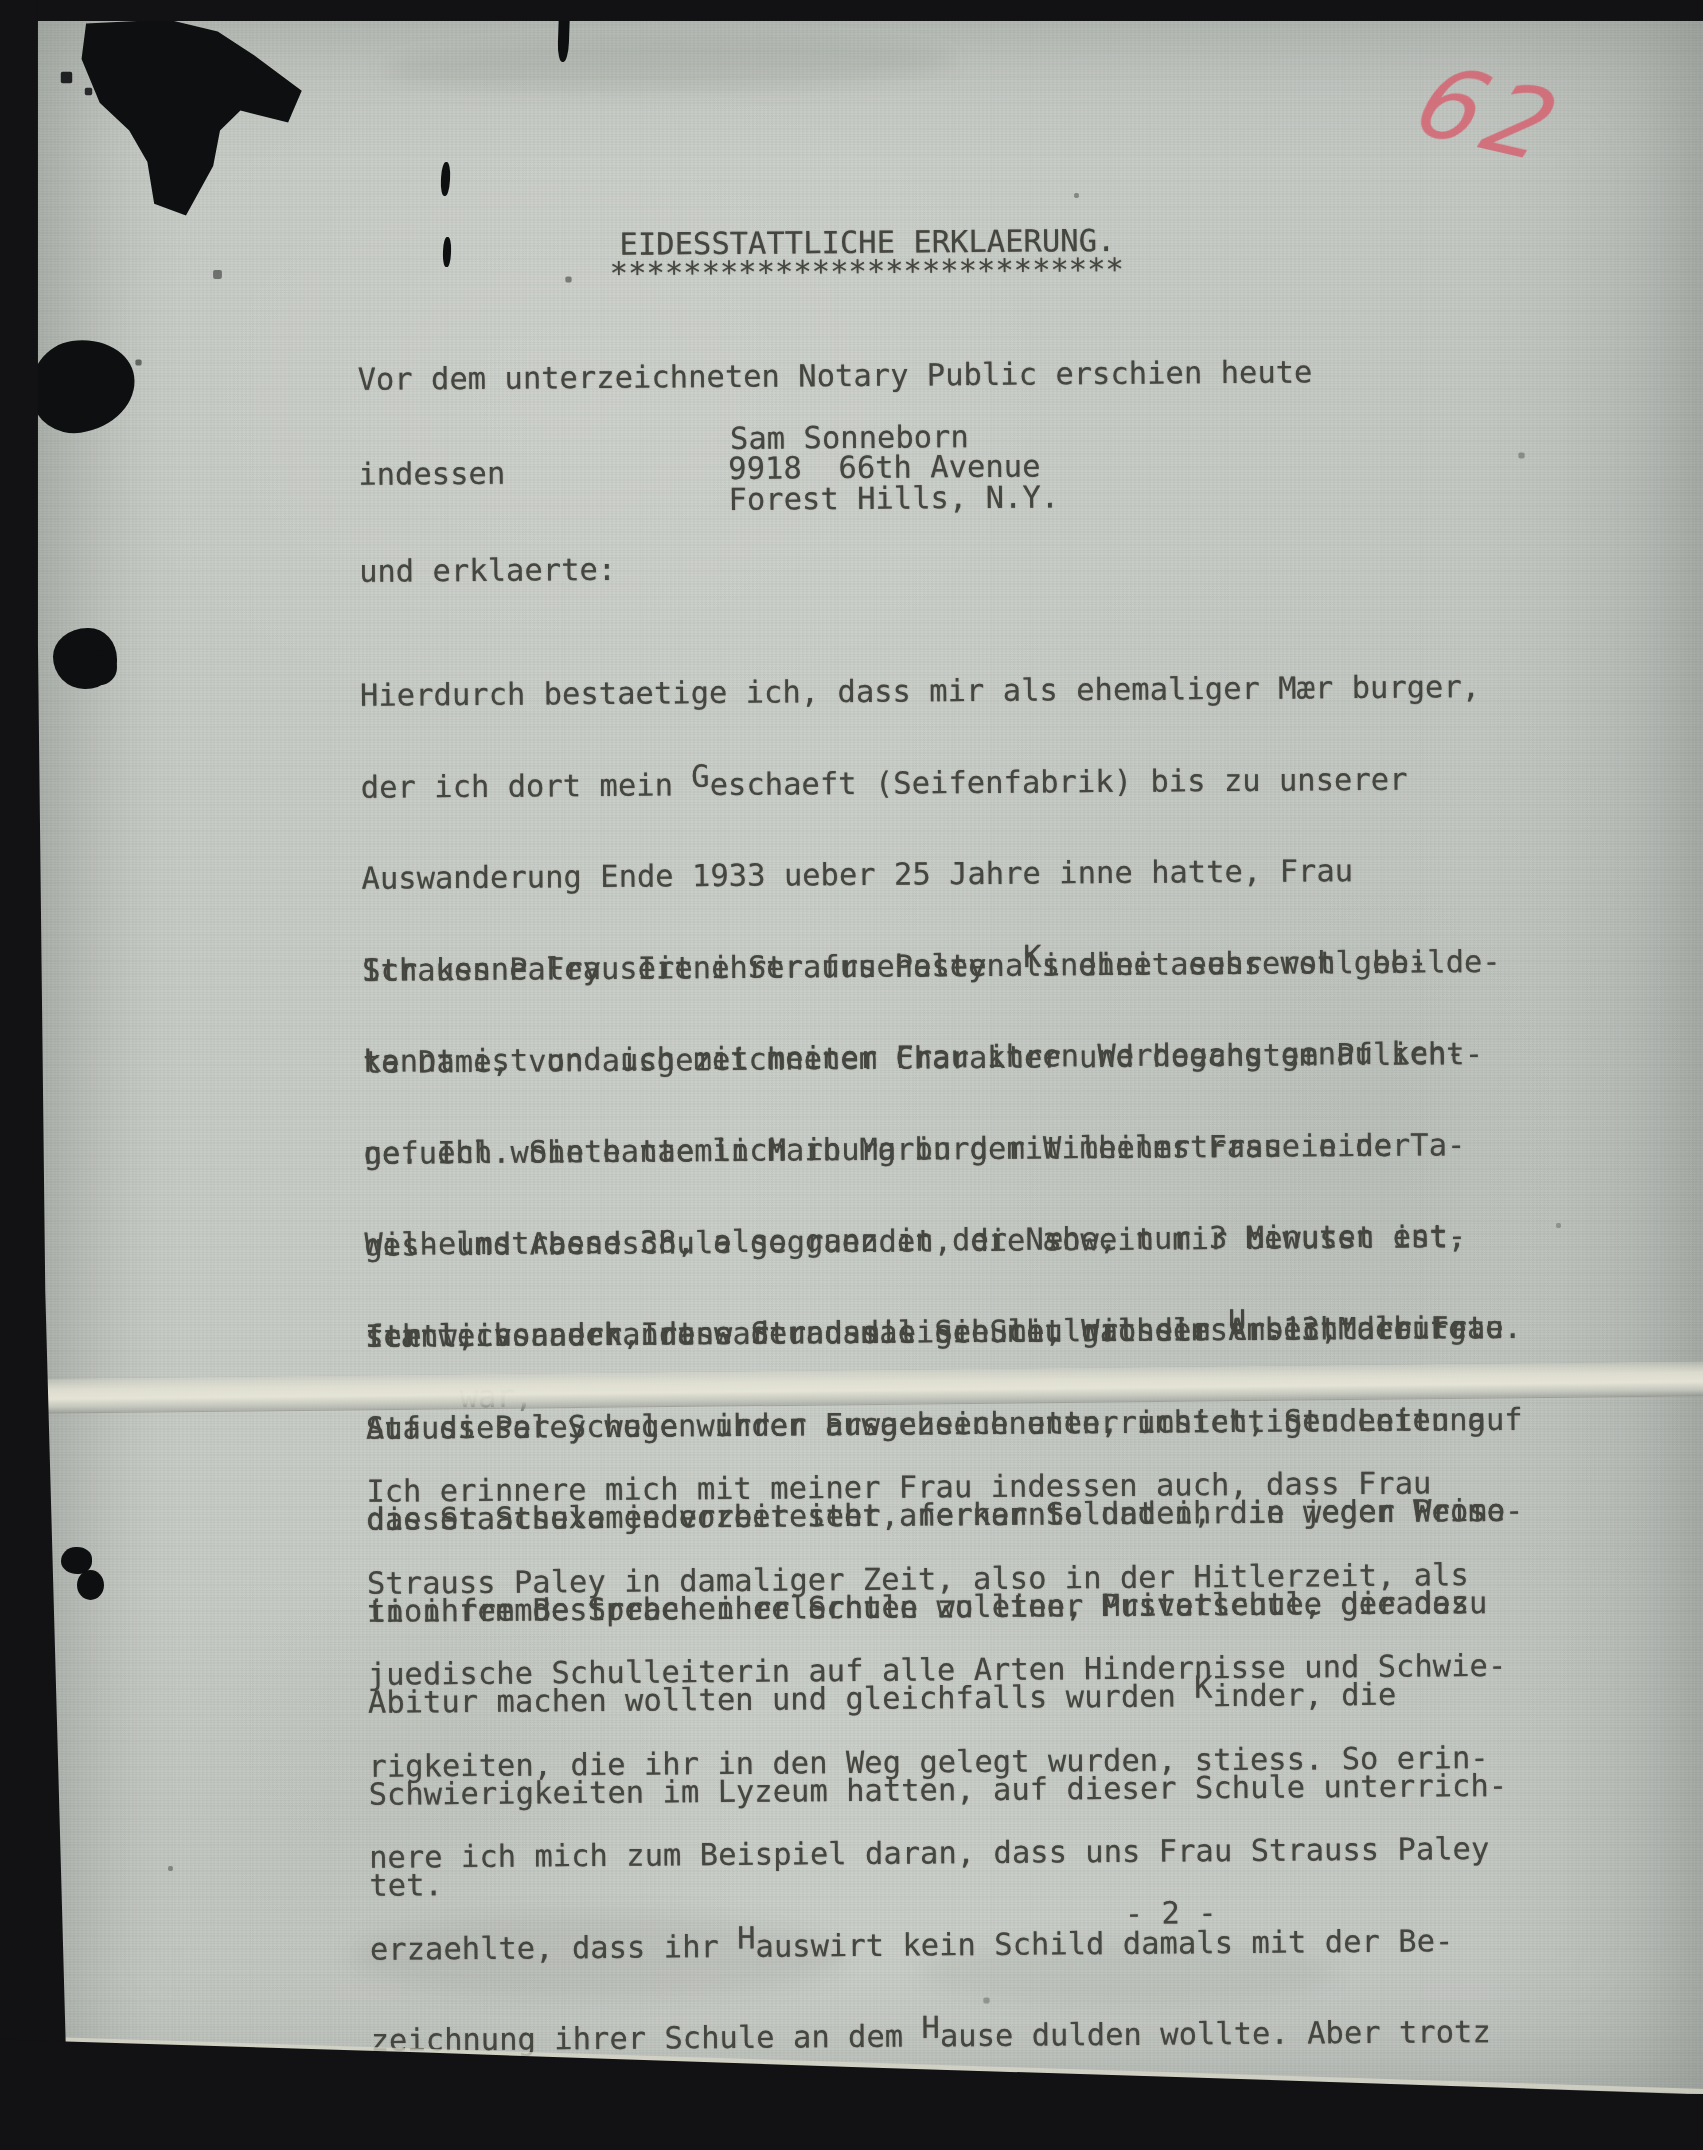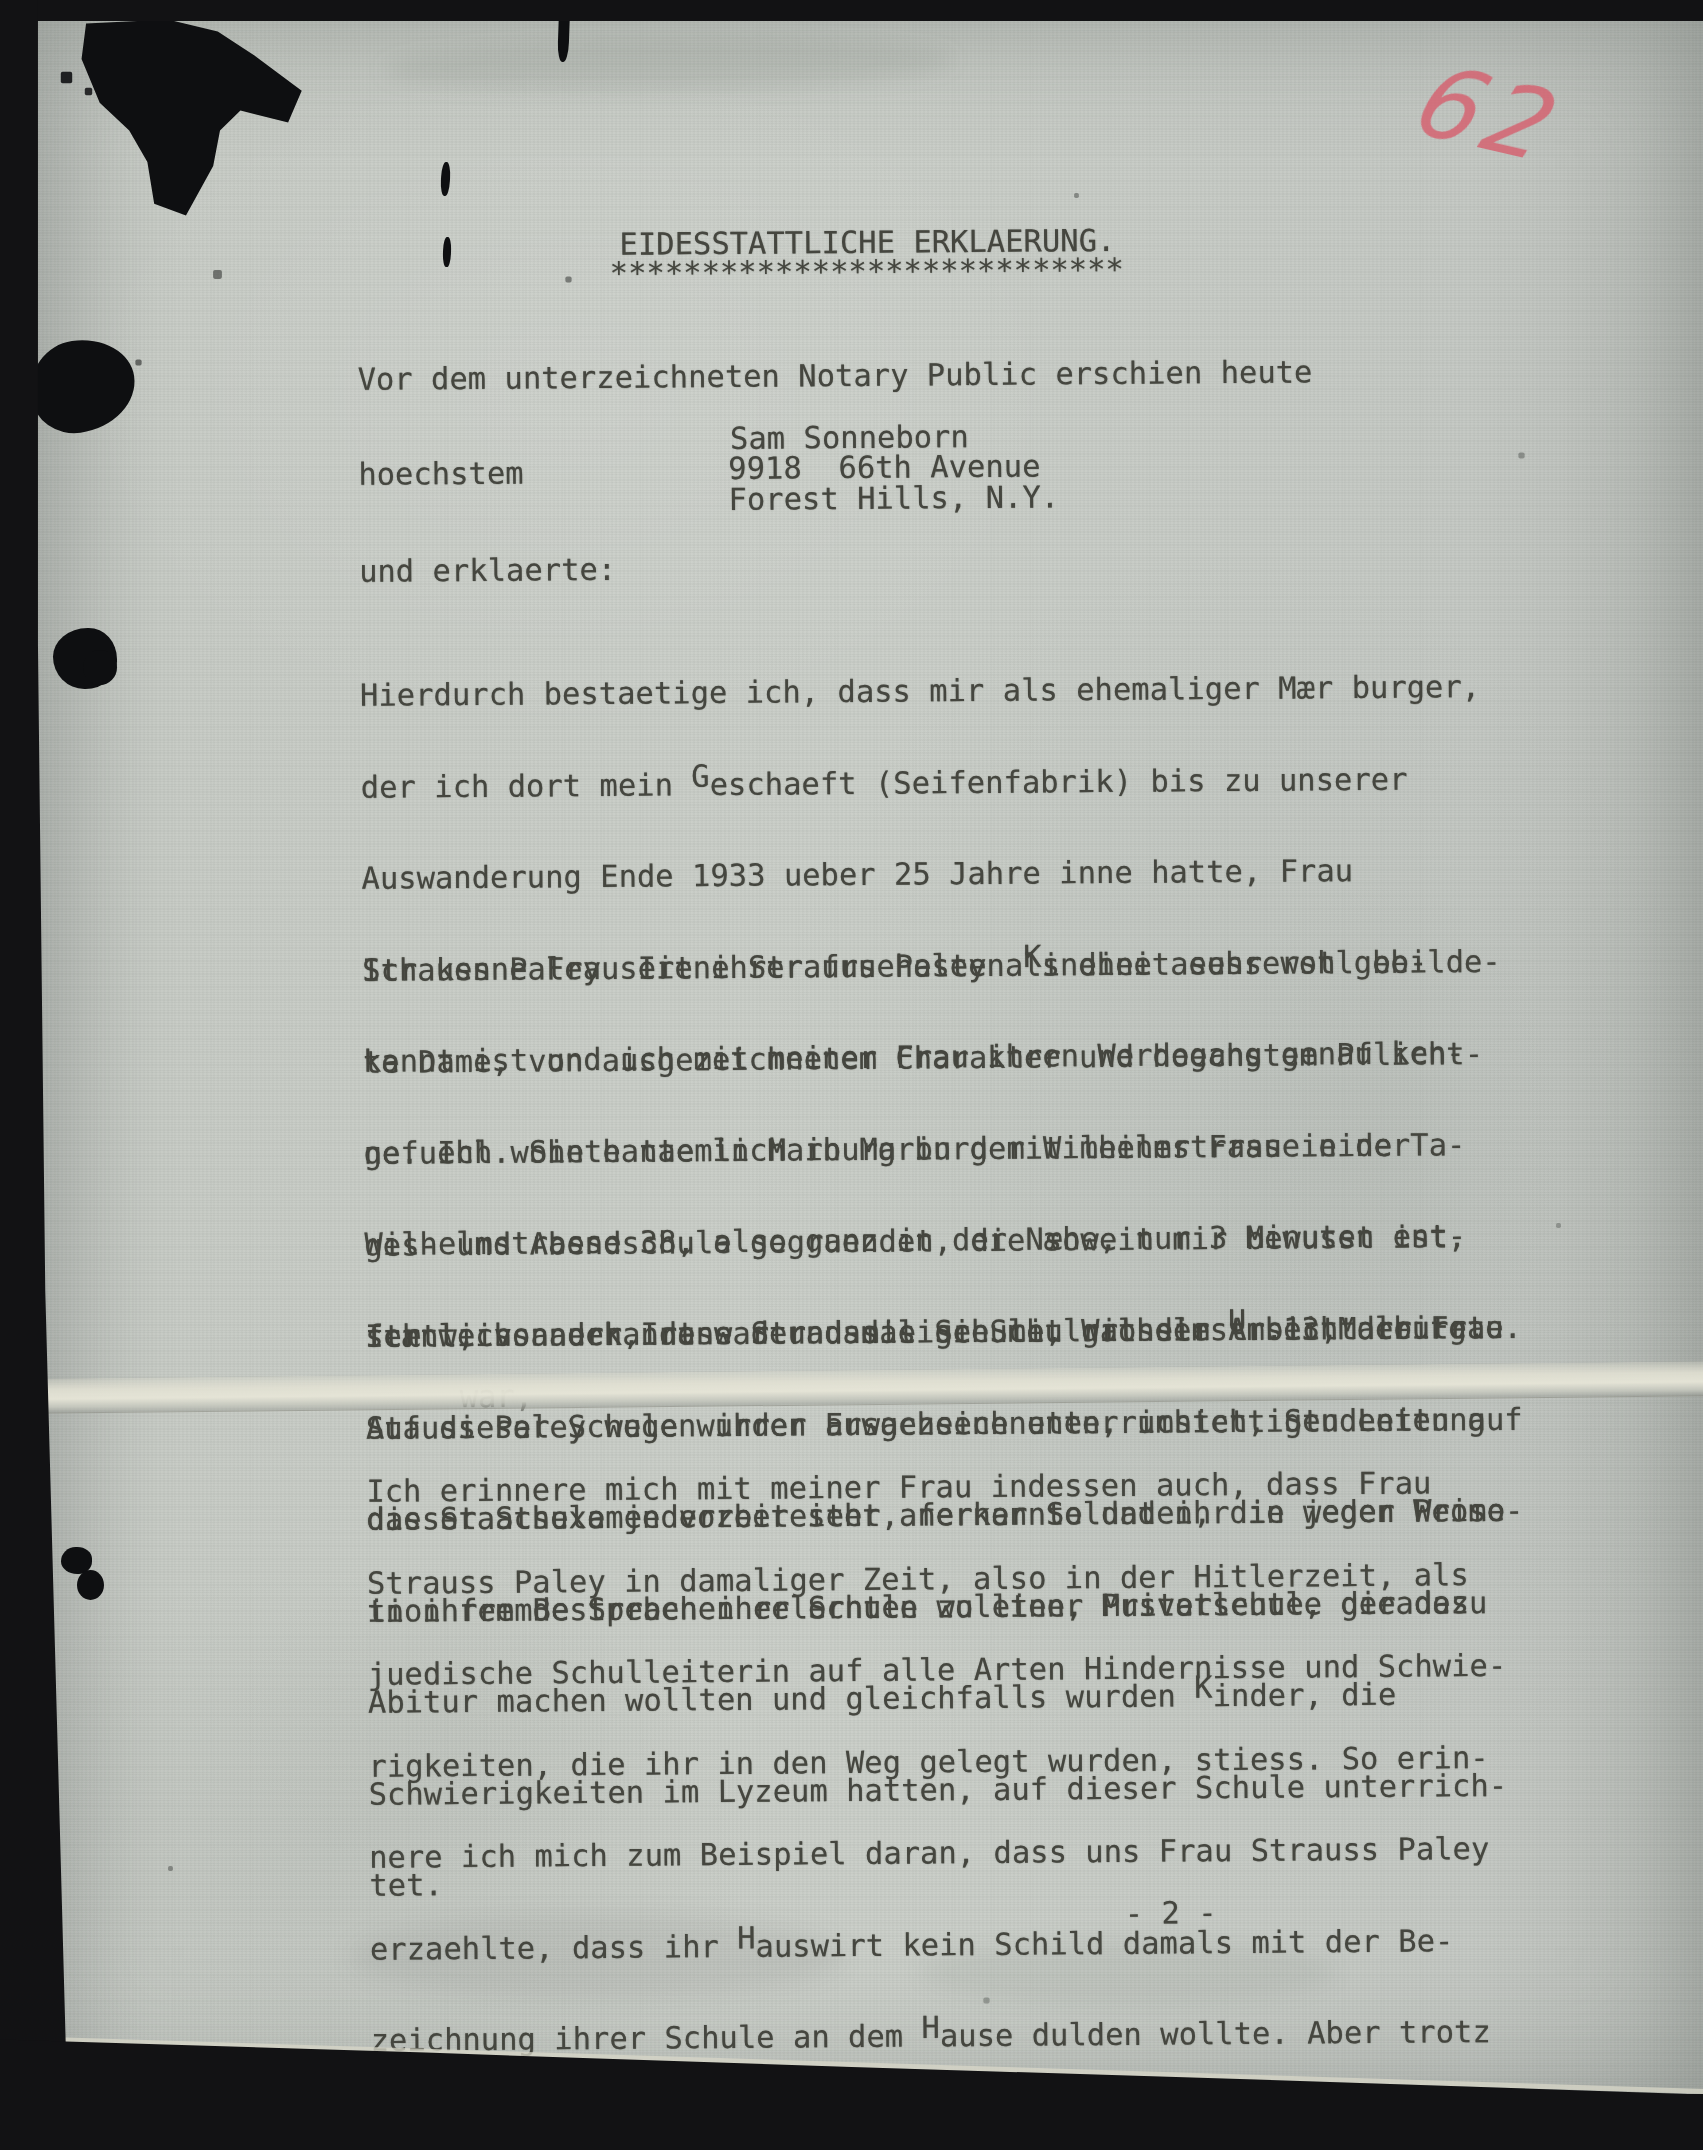--- a/index.html
+++ b/index.html
@@ -91,21 +91,21 @@
   <div class="ghost g2"></div>
   <div class="ghost g3"></div>
   <div class="stain s1"></div>
   <div class="stain s2"></div>
 
   <div class="text">
     <div class="t" style="left:626px;top:228px">EIDESSTATTLICHE ERKLAERUNG.</div>
     <div class="t" style="left:616px;top:257px">****************************</div>
     <div class="t" style="left:363px;top:361px">Vor dem unterzeichneten Notary Public erschien heute</div>
     <div class="t" style="left:735px;top:423px">Sam Sonneborn</div>
-    <div class="t" style="left:363px;top:456px">hoechstem</div>
+    <div class="t" style="left:363px;top:456px">indessen</div>
     <div class="t" style="left:733px;top:453px">9918  66th Avenue</div>
     <div class="t" style="left:733px;top:484px">Forest Hills, N.Y.</div>
     <div class="t" style="left:363px;top:553px">und erklaerte:</div>
 
     <div class="t" style="left:363px;top:616px">
       <div class="ln">Hierdurch bestaetige ich, dass mir als ehemaliger Mær burger,</div>
       <div class="ln">der ich dort mein <sup>G</sup>eschaeft (Seifenfabrik) bis zu unserer</div>
       <div class="ln">Auswanderung Ende 1933 ueber 25 Jahre inne hatte, Frau</div>
       <div class="ln">Strauss Paley seit ihrer fruehesten <sup>K</sup>indheit sehr wohl be-</div>
       <div class="ln">kannt ist und ich mit meiner Frau ihren Werdegang genau ken-</div>

